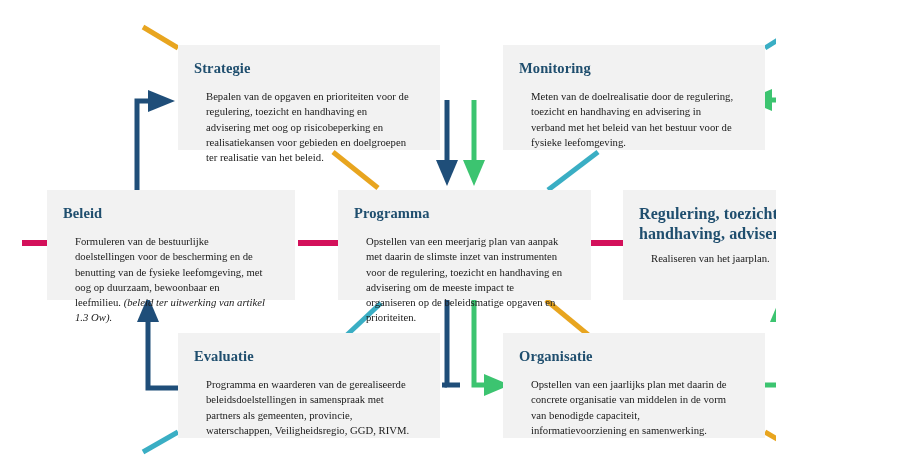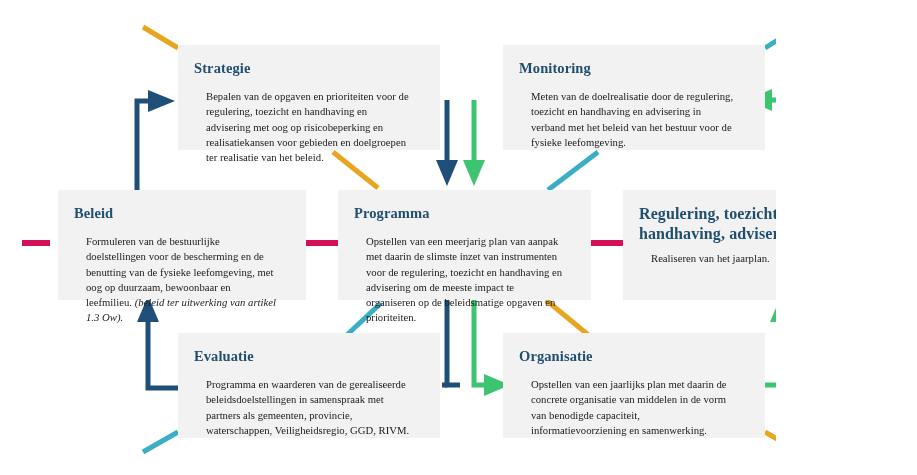--- a/index.html
+++ b/index.html
@@ -47,21 +47,21 @@
     font-size: 10.7px;
     line-height: 1.42;
     margin: 12px;
   }
   .box-body .it {
     font-style: italic;
   }
   
   #box-strategie { left: 178px; top: 45px;  width: 262px; height: 105px; }
   #box-monitoring{ left: 503px; top: 45px;  width: 262px; height: 105px; }
-  #box-beleid    { left: 58px;  top: 190px; width: 248px; height: 110px; }
+  #box-beleid    { left: 47px;  top: 190px; width: 248px; height: 110px; }
   #box-programma { left: 338px; top: 190px; width: 253px; height: 110px; }
   #box-regulering{ left: 623px; top: 190px; width: 258px; height: 110px; }
   #box-evaluatie { left: 178px; top: 333px; width: 262px; height: 105px; }
   #box-organisatie{left: 503px; top: 333px; width: 262px; height: 105px; }
 
   #box-regulering .box-title { font-size: 16px; }
   #box-regulering .box-body { margin-top: 2px; }
 </style>
 </head>
 <body>

